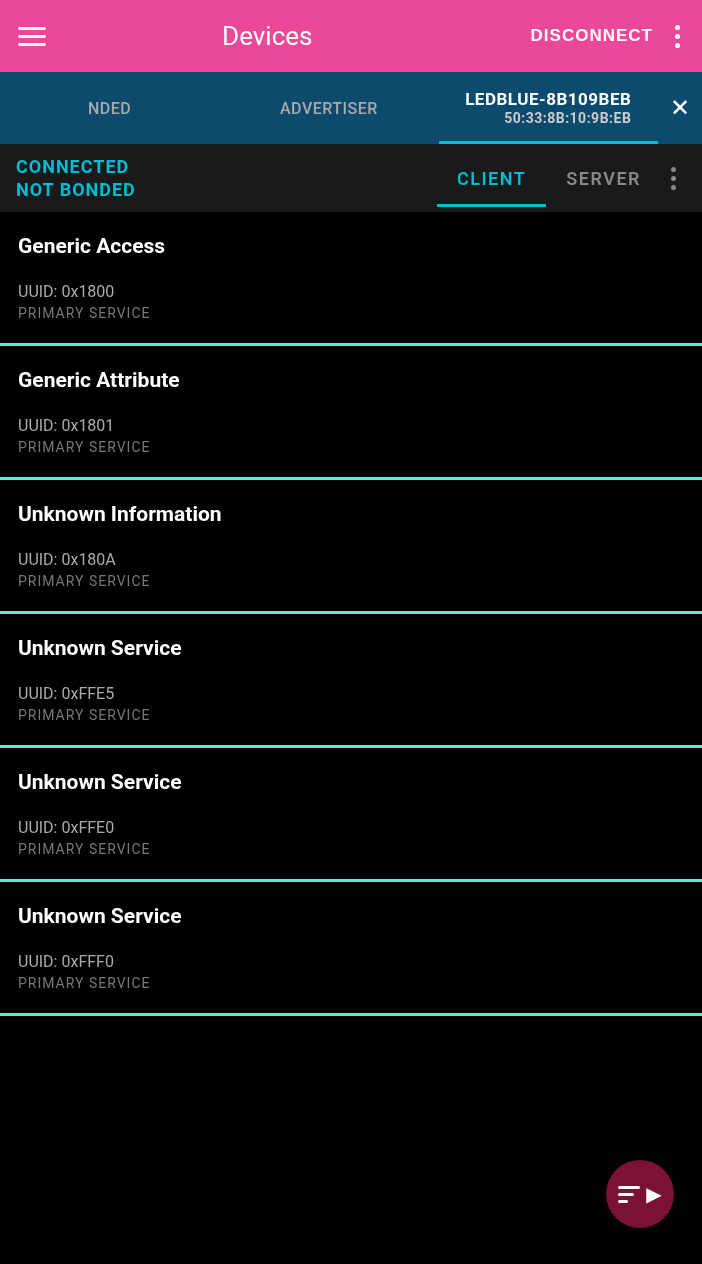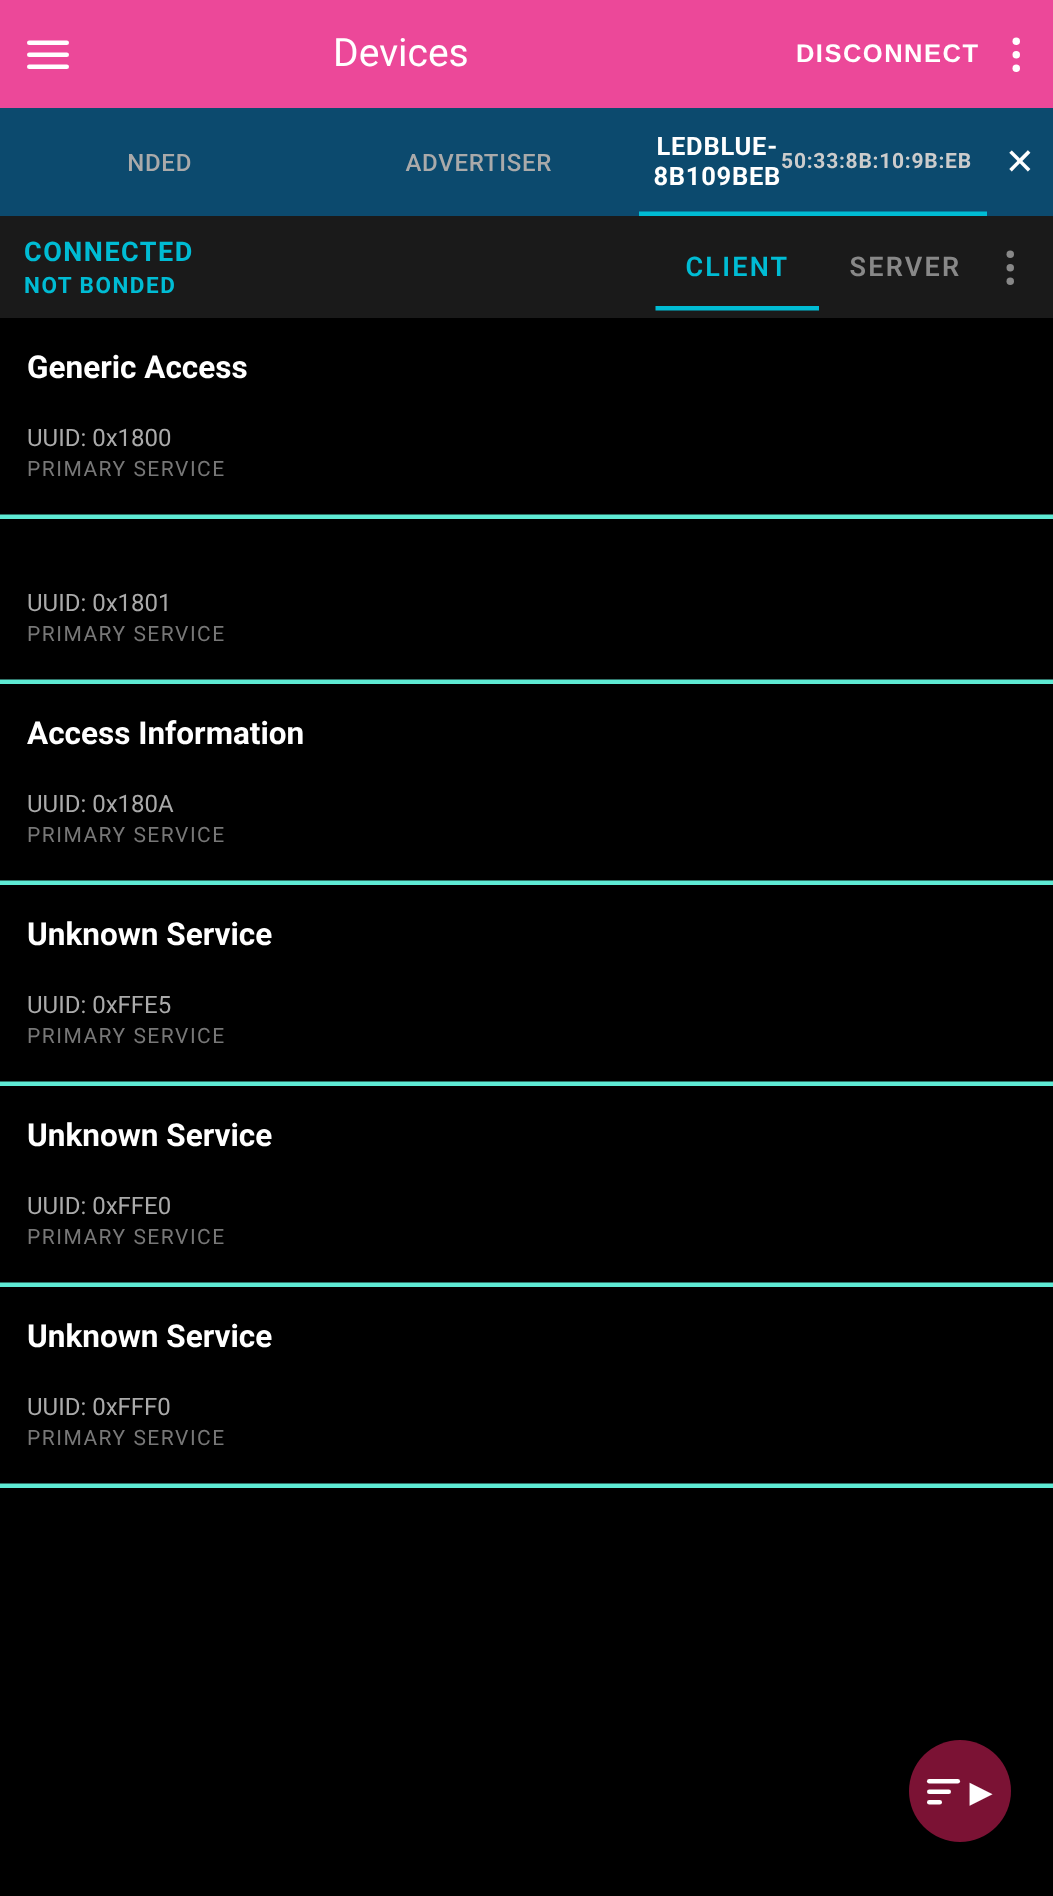--- a/index.html
+++ b/index.html
@@ -95,21 +95,22 @@
       content: '';
       position: absolute;
       bottom: 0;
       left: 0;
       right: 0;
       height: 3px;
       background: #00bcd4;
     }
     .device-tab-content {
       display: flex;
-      align-items: center;
+      flex-direction: column;
+      align-items: flex-end;
       line-height: 1.2;
     }
     .device-tab-name {
       font-size: 17px;
       font-weight: 700;
       color: #fff;
     }
     .device-tab-addr {
       font-size: 14px;
       color: #ccc;
@@ -139,21 +140,21 @@
       gap: 2px;
     }
     .connected-label {
       color: #00bcd4;
       font-size: 18px;
       font-weight: 700;
       letter-spacing: 1px;
     }
     .bonded-label {
       color: #00bcd4;
-      font-size: 15px;
+      font-size: 18px;
       font-weight: 700;
       letter-spacing: 1px;
     }
     .client-server-tabs {
       display: flex;
       align-items: center;
       gap: 0;
     }
     .cs-tab {
       color: #888;
@@ -307,25 +308,26 @@
   </div>
 </div>
 
 <div class="services-list">
   <div class="service-item">
     <div class="service-name">Generic Access</div>
     <div class="service-uuid">UUID: 0x1800</div>
     <div class="service-type">PRIMARY SERVICE</div>
   </div>
   <div class="service-item">
+    <div class="service-name">Generic Attribute</div>
     <div class="service-uuid">UUID: 0x1801</div>
     <div class="service-type">PRIMARY SERVICE</div>
   </div>
   <div class="service-item">
-    <div class="service-name">Access Information</div>
+    <div class="service-name">Unknown Information</div>
     <div class="service-uuid">UUID: 0x180A</div>
     <div class="service-type">PRIMARY SERVICE</div>
   </div>
   <div class="service-item">
     <div class="service-name">Unknown Service</div>
     <div class="service-uuid">UUID: 0xFFE5</div>
     <div class="service-type">PRIMARY SERVICE</div>
   </div>
   <div class="service-item">
     <div class="service-name">Unknown Service</div>

